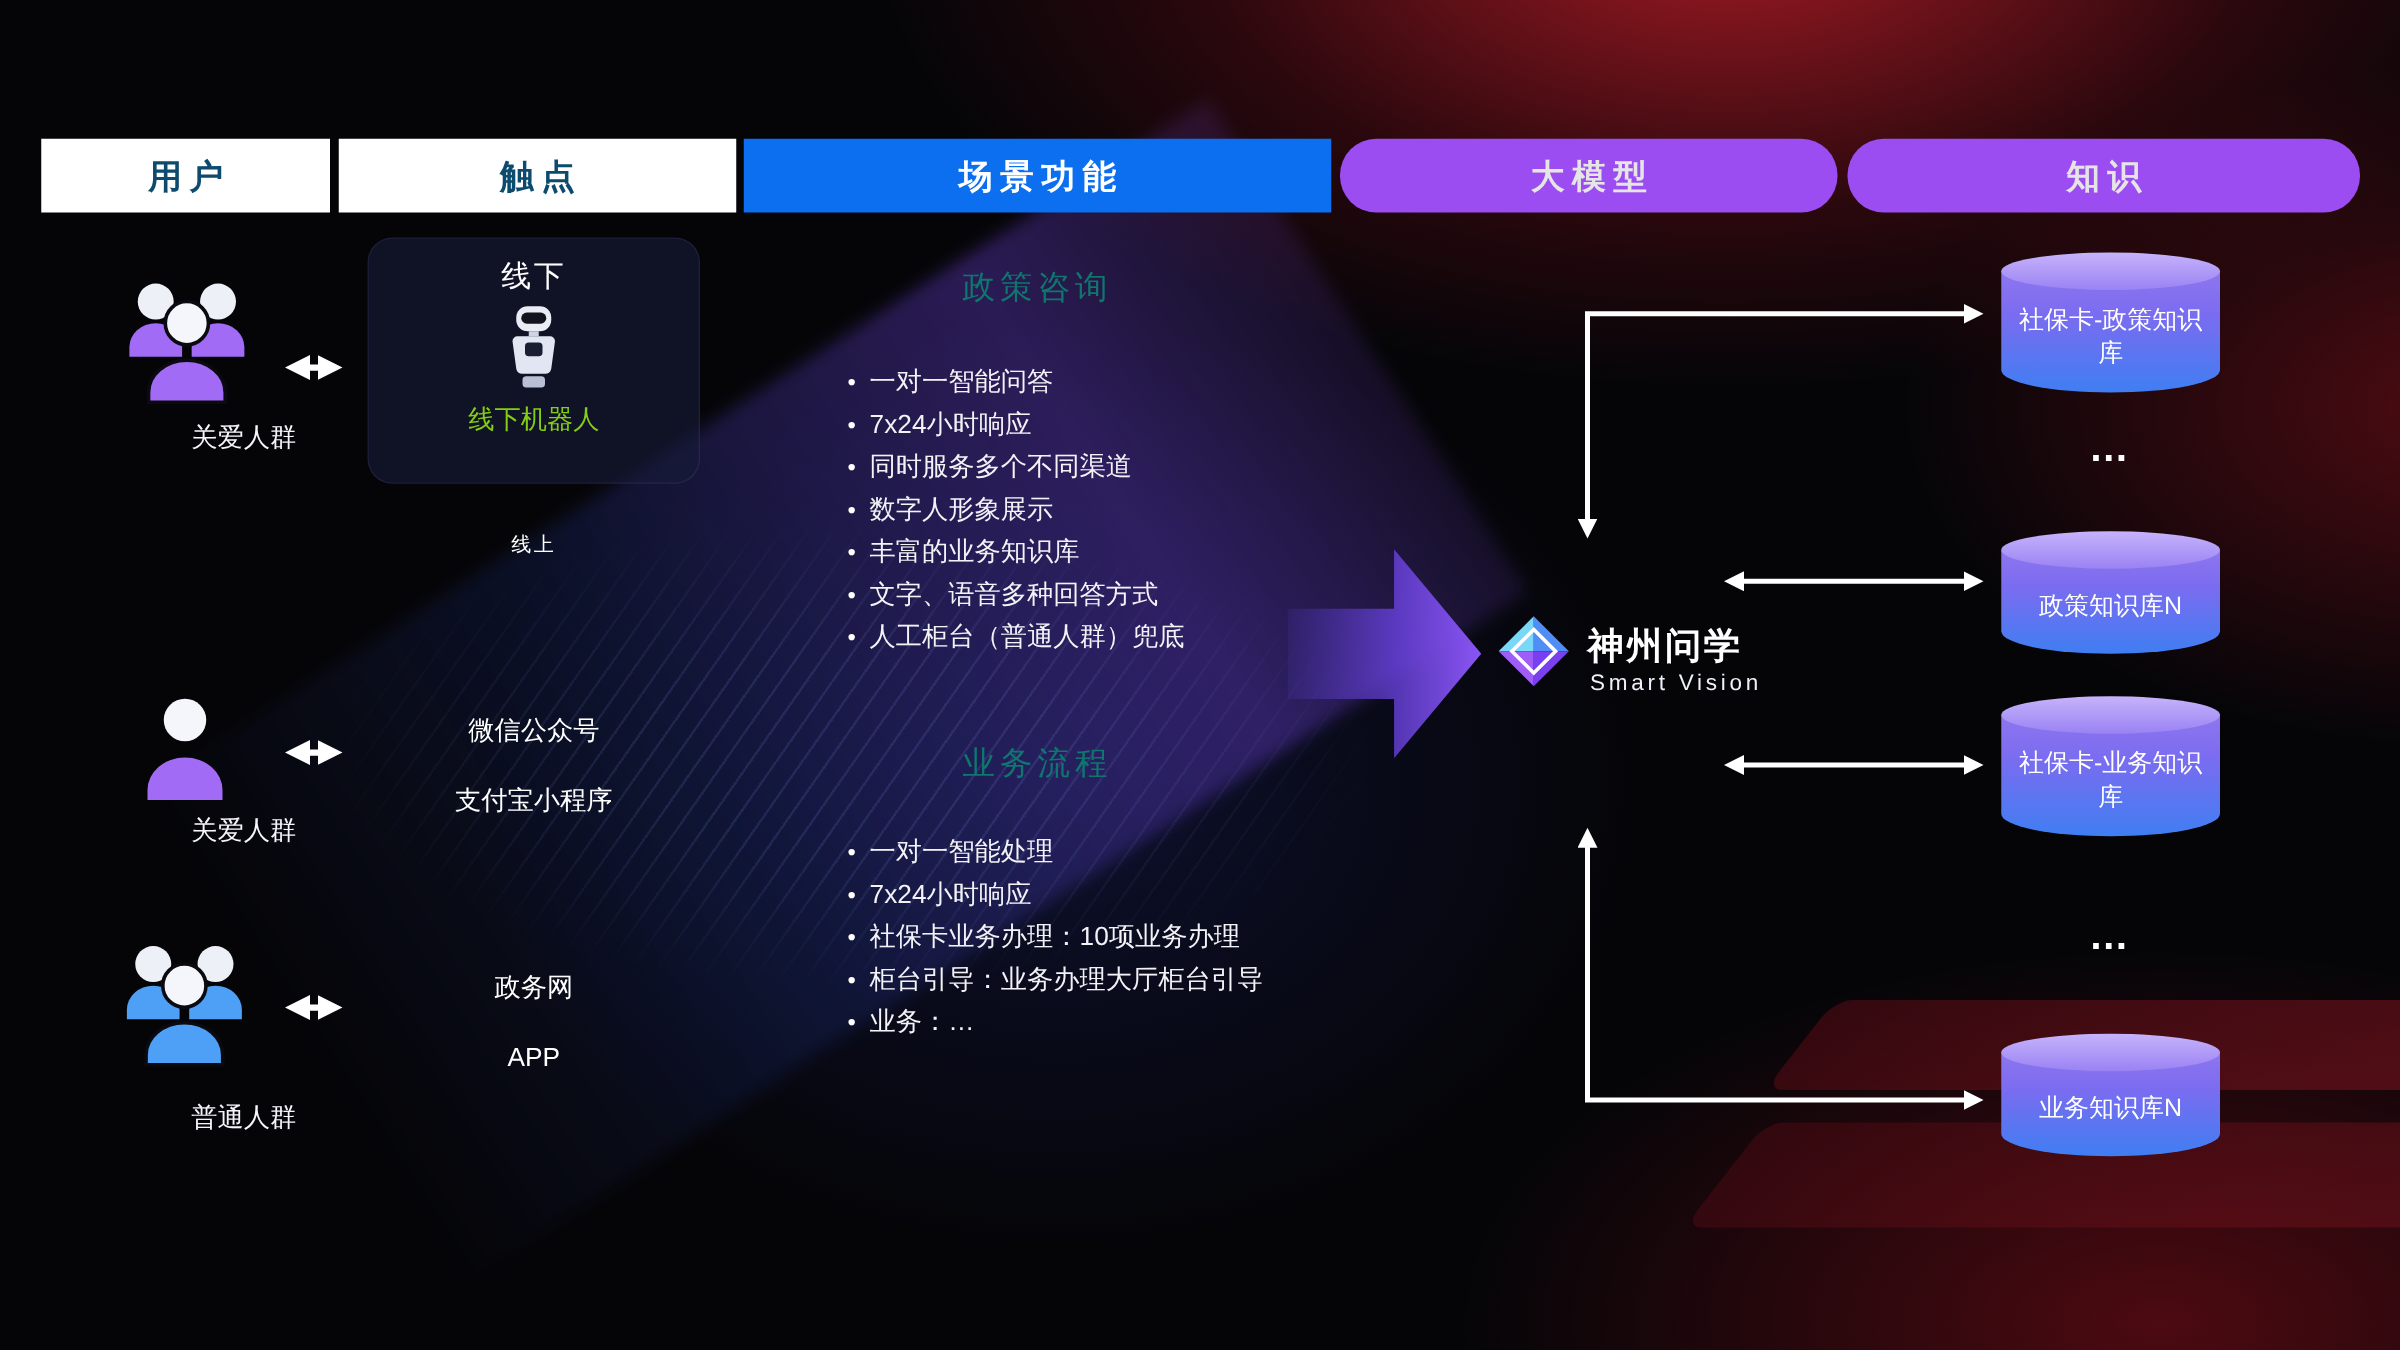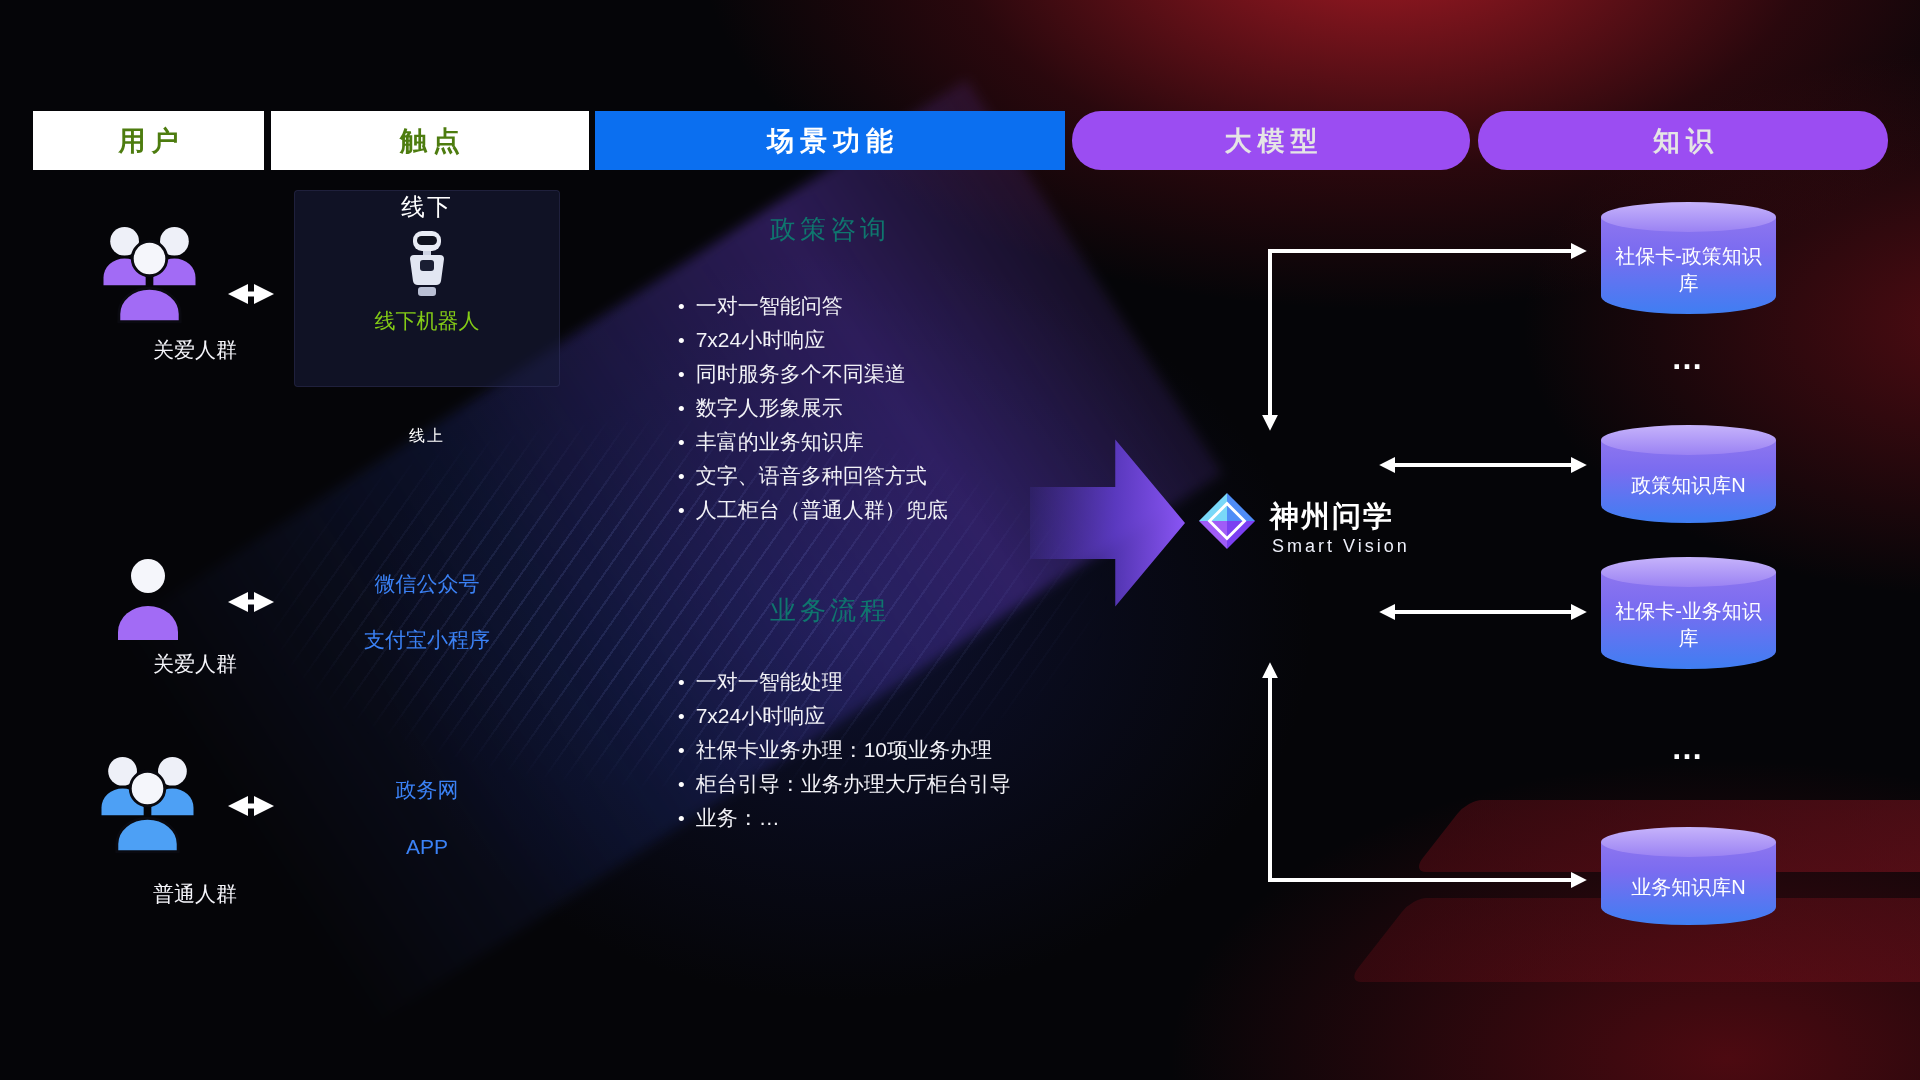--- a/index.html
+++ b/index.html
@@ -32,40 +32,40 @@
   }
   .redband { position:absolute; background:linear-gradient(90deg,#5f0c15,#8f1522); transform:skewX(-38deg); border-radius:14px; }
   #redband1 { right:-80px; top:800px; width:560px; height:72px; opacity:.5; }
   #redband2 { right:-150px; top:898px; width:690px; height:84px; opacity:.38; }
   
   .col-header {
     position:absolute; top:111px; height:59px;
     display:flex; align-items:center; justify-content:center;
     font-size:27px; font-weight:700; letter-spacing:6px; padding-left:6px;
   }
-  .col-white  { background:#ffffff; color:#4d7c0f; }
+  .col-white  { background:#ffffff; color:#0c4a6e; }
   .col-blue   { background:#0b6ff0; color:#fff; }
   .col-purple { background:#9b4df2; color:#e5e5e5;border-radius:29px; }
   #hdr-user       { left:33px;   width:231px; }
   #hdr-touchpoint { left:271px;  width:318px; }
   #hdr-scene      { left:595px;  width:470px; }
   #hdr-model      { left:1072px; width:398px; }
   #hdr-knowledge  { left:1478px; width:410px; }
   
   .user-label { position:absolute; left:57px; width:180px; text-align:right; font-size:21px; color:#f5f5fa; }
   .icon-abs { position:absolute; }
   .exch-arrow { position:absolute; left:222px; }
   
   #offline-card {
     position:absolute; left:294px; top:190px; width:266px; height:197px;
     background:rgba(24,26,56,0.6); border:1px solid rgba(125,125,205,0.14);
-    border-radius:4px; display:flex; flex-direction:column; align-items:center; 
+    border-radius:20px; display:flex; flex-direction:column; align-items:center; padding-top:14px;
   }
   .tp-big   { font-size:24px; color:#fff; letter-spacing:2px; }
-  .tp-text  { position:absolute; left:294px; width:266px; text-align:center; font-size:21px; color:#3b82f6; }
+  .tp-text  { position:absolute; left:294px; width:266px; text-align:center; font-size:21px; color:#ffffff; }
   .tp-text-big { position:absolute; left:294px; width:266px; text-align:center; font-size:16px; color:#fff; letter-spacing:2px; }
   #offline-robot { margin-top:6px; }
   #offline-robot-label { font-size:21px; margin-top:8px; color:#84cc16; }
   
   .scene-title {
     position:absolute; left:640px; width:380px; text-align:center;
     font-size:26px; letter-spacing:4px; color:#0f766e; font-weight:400;
   }
   .scene-list { position:absolute; left:678px; width:370px; }
   .scene-list .li {

